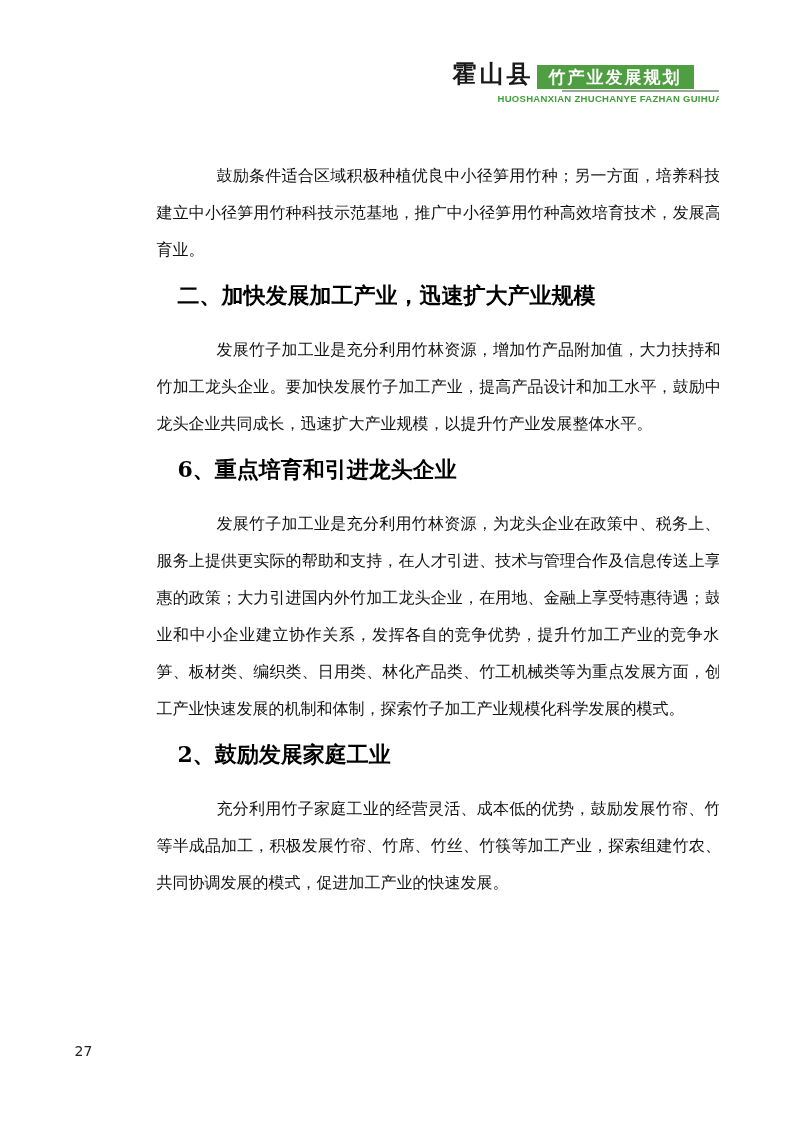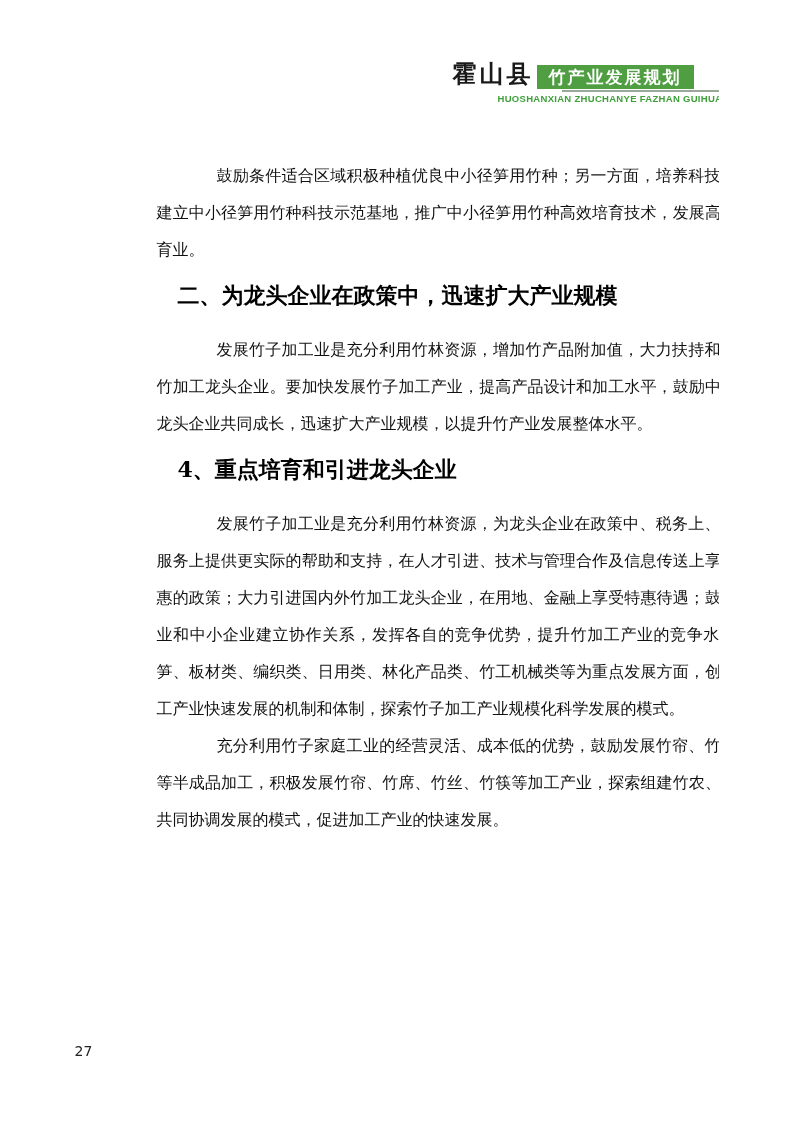--- a/index.html
+++ b/index.html
@@ -116,27 +116,28 @@
   <div class="header-rule"></div>
   <div class="header-row">
     <span class="county-name">霍山县</span>
     <span class="plan-banner">竹产业发展规划</span>
   </div>
   <div class="header-romanization">HUOSHANXIAN ZHUCHANYE FAZHAN GUIHUA</div>
 
   <div class="content">
     <p class="para">鼓励条件适合区域积极种植优良中小径笋用竹种；另一方面，培养科技示范户，建立中小径笋用竹种科技示范基地，推广中小径笋用竹种高效培育技术，发展高效竹林培育业。</p>
 
-    <h2 class="heading">二、为龙头企业在政策中，迅速扩大产业规模</h2>
+    <h2 class="heading">二、加快发展加工产业，迅速扩大产业规模</h2>
 
     <p class="para">发展竹子加工业是充分利用竹林资源，增加竹产品附加值，大力扶持和重点培育竹加工龙头企业。要加快发展竹子加工产业，提高产品设计和加工水平，鼓励中小企业、龙头企业共同成长，迅速扩大产业规模，以提升竹产业发展整体水平。</p>
 
-    <h3 class="heading">4、重点培育和引进龙头企业</h3>
+    <h3 class="heading">6、重点培育和引进龙头企业</h3>
 
     <p class="para">发展竹子加工业是充分利用竹林资源，为龙头企业在政策中、税务上、金融上和服务上提供更实际的帮助和支持，在人才引进、技术与管理合作及信息传送上享受特别优惠的政策；大力引进国内外竹加工龙头企业，在用地、金融上享受特惠待遇；鼓励龙头企业和中小企业建立协作关系，发挥各自的竞争优势，提升竹加工产业的竞争水平；以竹笋、板材类、编织类、日用类、林化产品类、竹工机械类等为重点发展方面，创新竹子加工产业快速发展的机制和体制，探索竹子加工产业规模化科学发展的模式。</p>
 
+    <h3 class="heading">2、鼓励发展家庭工业</h3>
 
     <p class="para">充分利用竹子家庭工业的经营灵活、成本低的优势，鼓励发展竹帘、竹席、竹丝等半成品加工，积极发展竹帘、竹席、竹丝、竹筷等加工产业，探索组建竹农、加工企业共同协调发展的模式，促进加工产业的快速发展。</p>
   </div>
 
   <div class="page-number">27</div>
 
 </div>
 
 </body></html>

